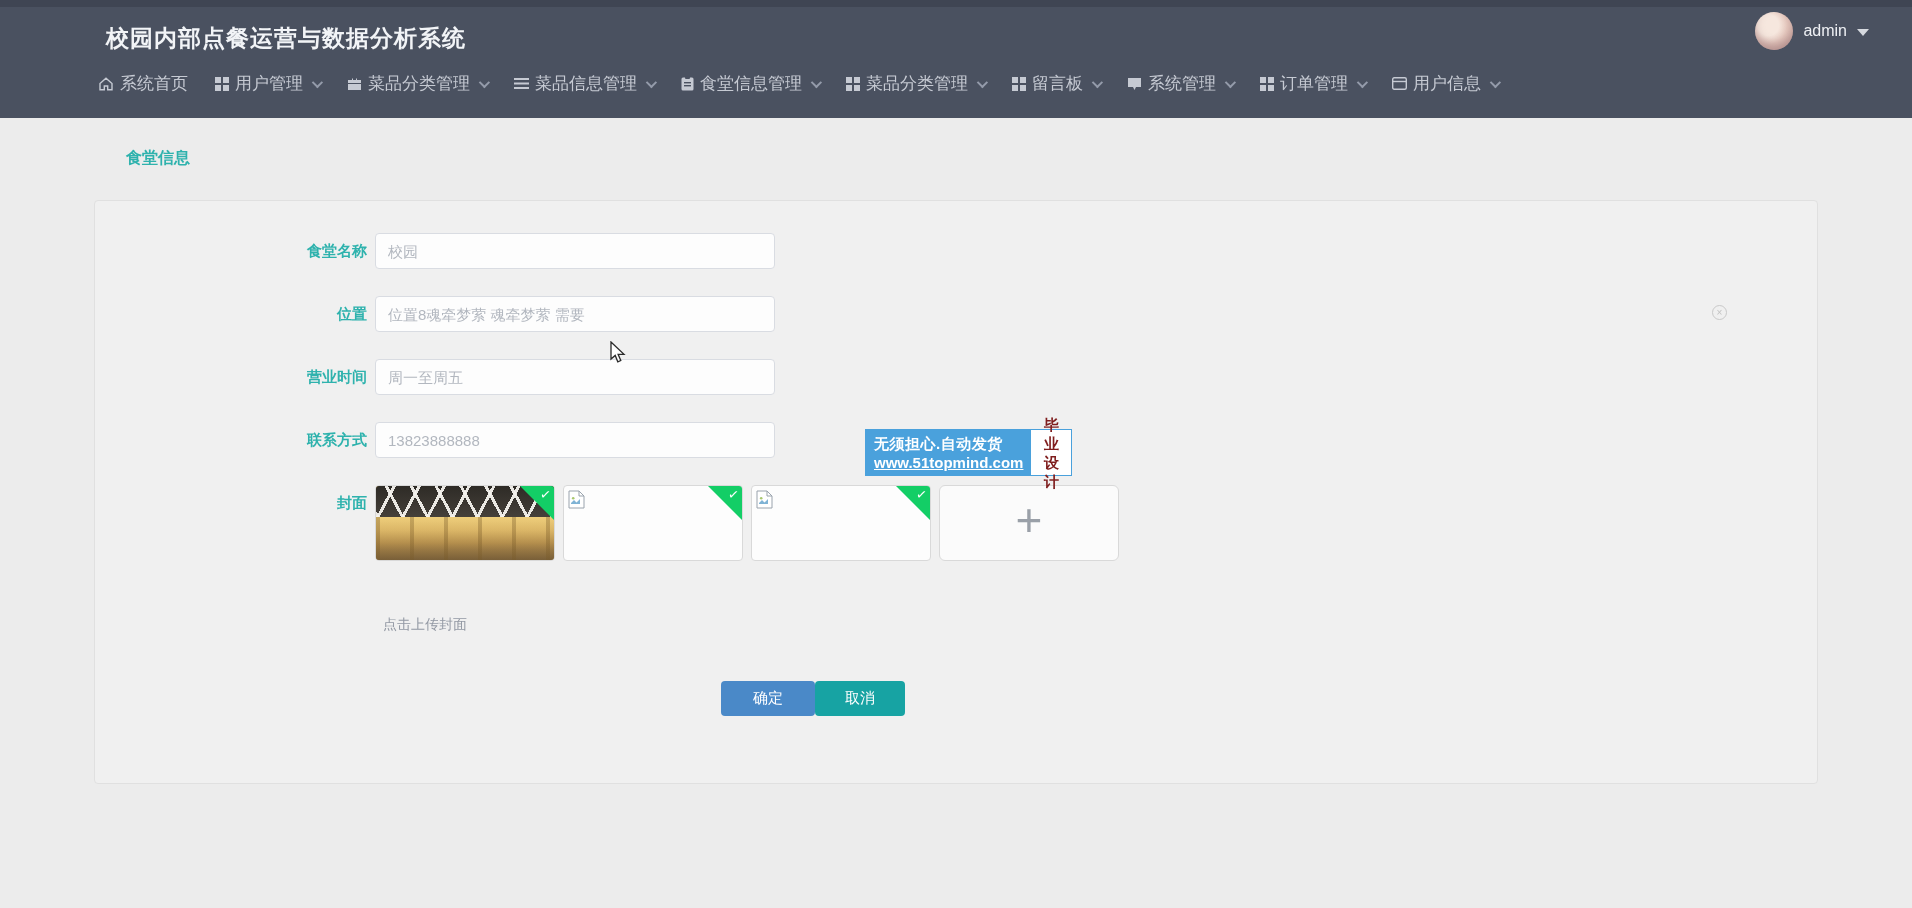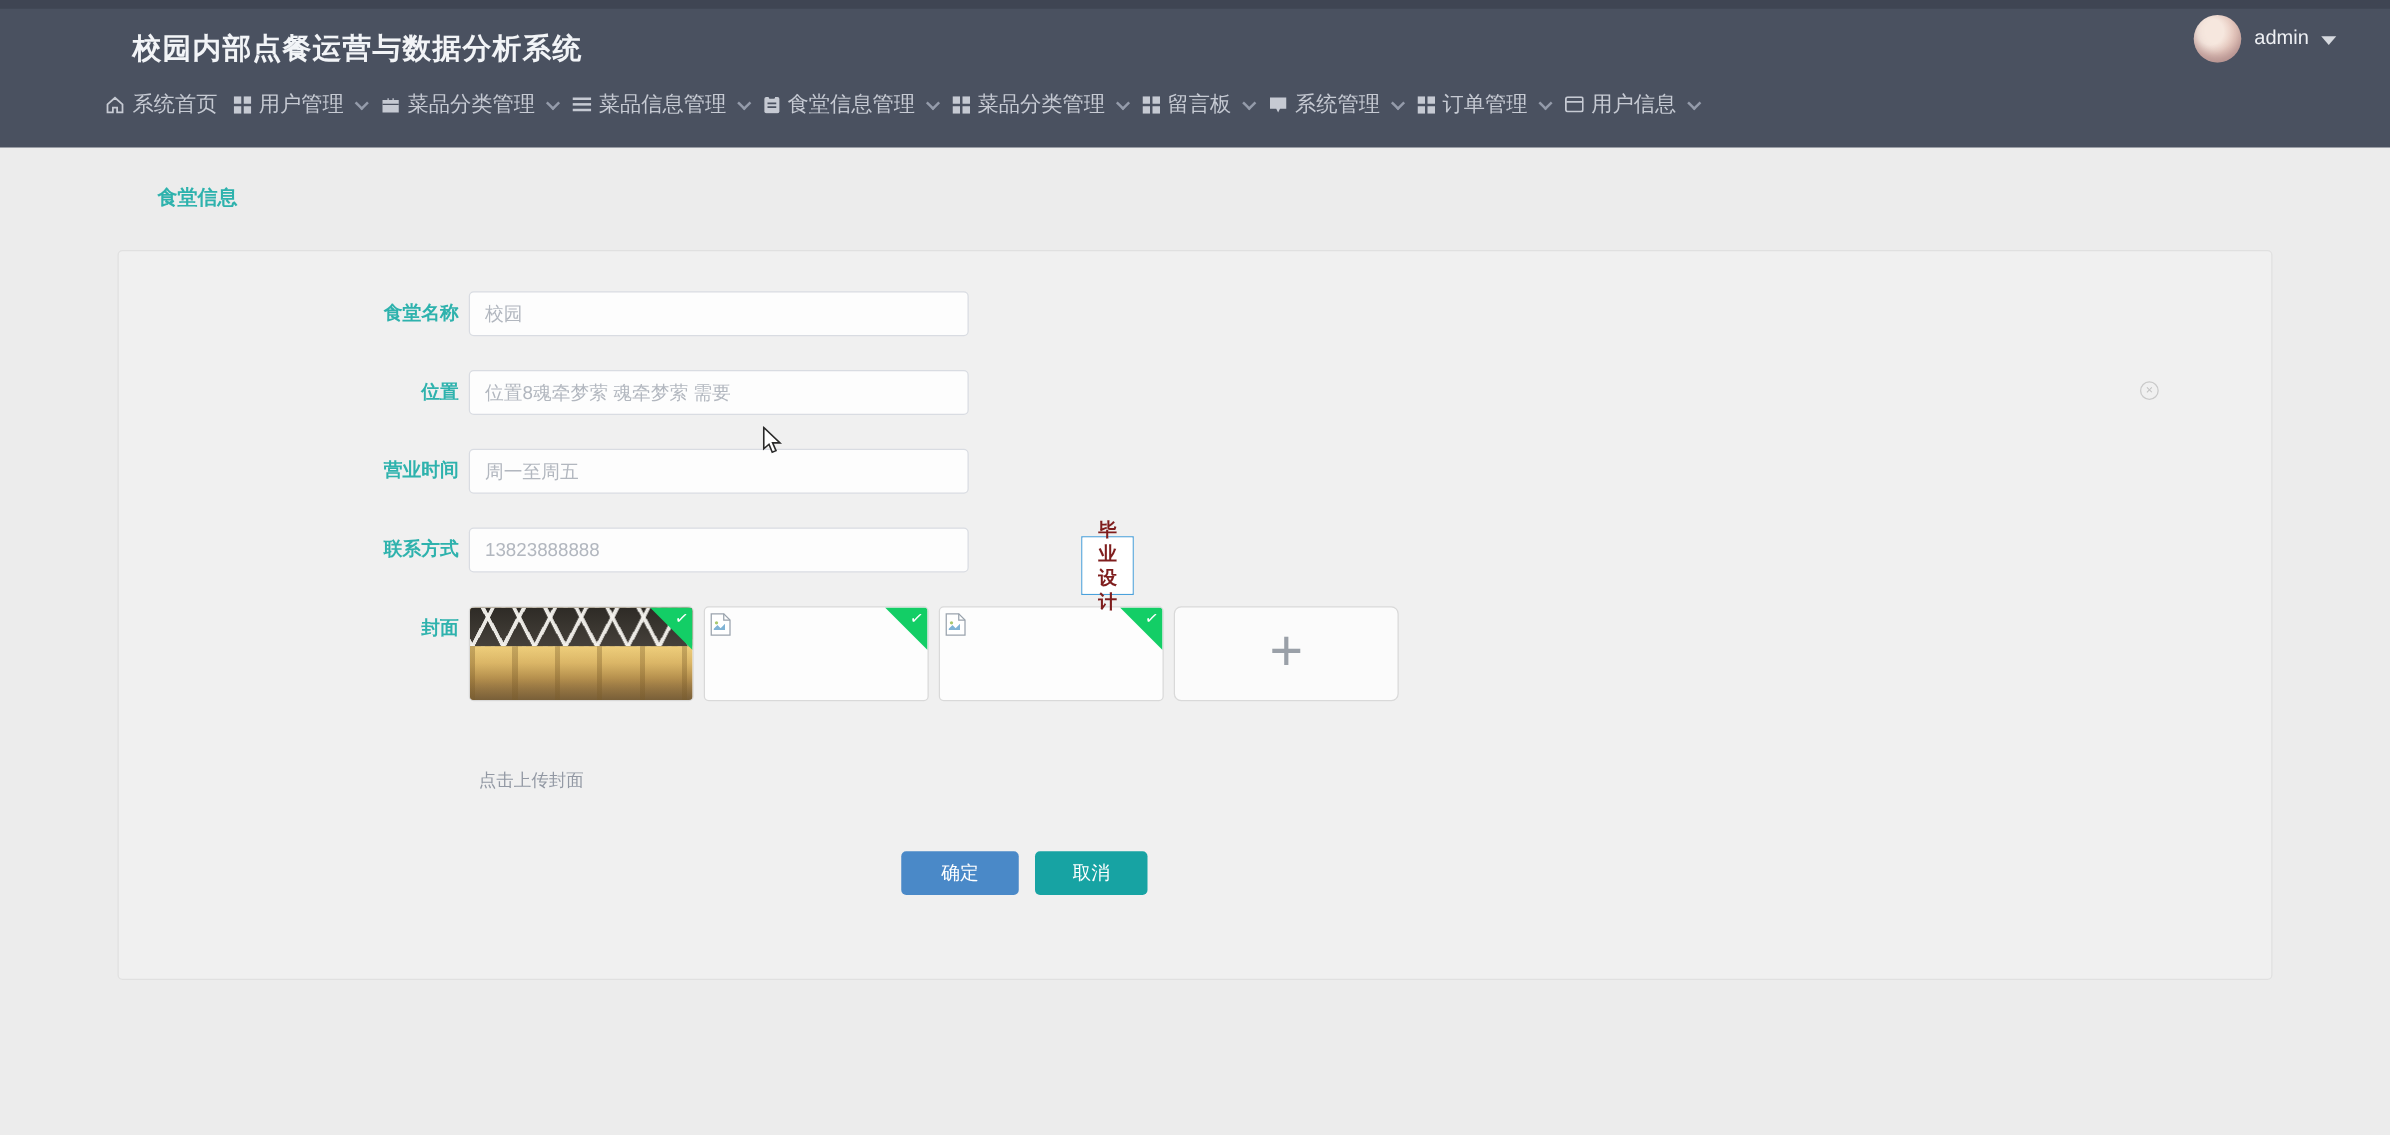--- a/index.html
+++ b/index.html
@@ -10,21 +10,21 @@
   .header { position:absolute; left:0; top:0; width:1912px; height:118px; background:#4a5160; }
   .header-topstrip { height:7px; background:#3f4553; }
   .brand { position:absolute; left:106px; top:23px; font-size:23px; font-weight:bold; color:#f2f4f7; letter-spacing:1px; }
   .userbox { position:absolute; right:43px; top:12px; display:flex; align-items:center; gap:10px; cursor:pointer; }
   .avatar { width:38px; height:38px; border-radius:50%;
             background: radial-gradient(circle at 35% 35%, #f6e7de 0 30%, #e5c7bd 55%, #caa59e 100%);
             box-shadow: inset 0 -6px 8px rgba(120,80,90,.35); }
   .username { color:#eef0f4; font-size:16px; }
   .caret-down { width:0; height:0; border-left:6px solid transparent; border-right:6px solid transparent; border-top:7px solid #d6d9df; margin-top:2px; }
 
-  .nav { position:absolute; left:84px; top:72px; display:flex; align-items:center; gap:13px; }
+  .nav { position:absolute; left:98px; top:72px; display:flex; align-items:center; gap:27px; }
   .nav-item { display:flex; align-items:center; gap:6px; color:#c6cad3; font-size:17px; cursor:pointer; white-space:nowrap; }
   .nav-item svg { display:block; }
   .chev { width:8px; height:8px; border-right:2px solid #949baa; border-bottom:2px solid #949baa; transform:rotate(45deg) translateY(-2px); margin-left:3px; }
 
   
   .page-title { position:absolute; left:126px; top:148px; font-size:16px; font-weight:bold; color:#2eb2ad; }
   .card { position:absolute; left:94px; top:200px; width:1724px; height:584px; background:#f0f0f0;
           border:1px solid #e0e0e0; border-radius:4px; padding-top:32px; }
 
   .frow { display:flex; margin-bottom:27px; }
@@ -47,21 +47,21 @@
              repeating-linear-gradient(-62deg, rgba(245,243,238,.95) 0 3px, transparent 3px 22px),
              linear-gradient(180deg,#2e2b26 0%, #45403a 100%); }
   .photo-hall { position:absolute; top:42%; left:0; right:0; bottom:0;
            background:
              repeating-linear-gradient(90deg, rgba(120,90,40,.35) 0 4px, transparent 4px 34px),
              linear-gradient(180deg, rgba(255,230,150,.5) 0, rgba(180,140,70,.4) 60%, rgba(110,85,50,.6) 100%); }
   .upload-box { display:flex; align-items:center; justify-content:center; background:#fbfbfb; border:1px solid #d9d9d9; border-radius:6px; }
   .plus { font-size:46px; font-weight:100; color:#9aa0a8; line-height:1; margin-top:-6px; }
   .upload-hint { margin-left:288px; margin-top:55px; font-size:14px; color:#9298a3; }
 
-  .btn-row { display:flex; gap:13px; margin-left:602px; margin-top:47px;padding-left:24px; }
+  .btn-row { display:flex; margin-left:602px; margin-top:47px;padding-left:24px; }
   .btn { height:35px; border:none; border-radius:4px; color:#fff; font-size:15px; font-family:inherit; cursor:pointer; }
   .btn-confirm { width:94px; background:#4a89c8; }
   .btn-cancel { width:90px; background:#17a3a3; }
 
   
   .watermark { position:absolute; left:865px; top:429px; display:flex; border:1px solid #4aa1dc; height:47px; z-index:5; }
   .wm-left { background:#4aa1dc; color:#fff; padding:3px 8px 3px 8px; display:flex; flex-direction:column; justify-content:center; }
   .wm-line1 { font-size:15px; font-weight:bold; letter-spacing:.5px; }
   .wm-line2 { font-size:15px; font-weight:bold; text-decoration:underline; cursor:pointer; }
   .wm-badge { background:#fff; color:#7f1d1d; width:40px; font-size:15px; font-weight:bold; line-height:19px;
@@ -271,20 +271,24 @@
 
   <div class="upload-hint">点击上传封面</div>
 
   <div class="btn-row">
     <button class="btn btn-confirm">确定</button>
     <button class="btn btn-cancel">取消</button>
   </div>
 </div>
 
 <div class="watermark">
+  <div class="wm-left">
+    <div class="wm-line1">无须担心.自动发货</div>
+    <div class="wm-line2">www.51topmind.com</div>
+  </div>
   <div class="wm-badge">
     <span><span>毕业</span><br>
     <span>设计</span></span>
   </div>
 </div>
 
 <div class="circle-x">×</div>
 
 <div class="cursor">
   <svg width="18" height="24" viewBox="0 0 18 24">

